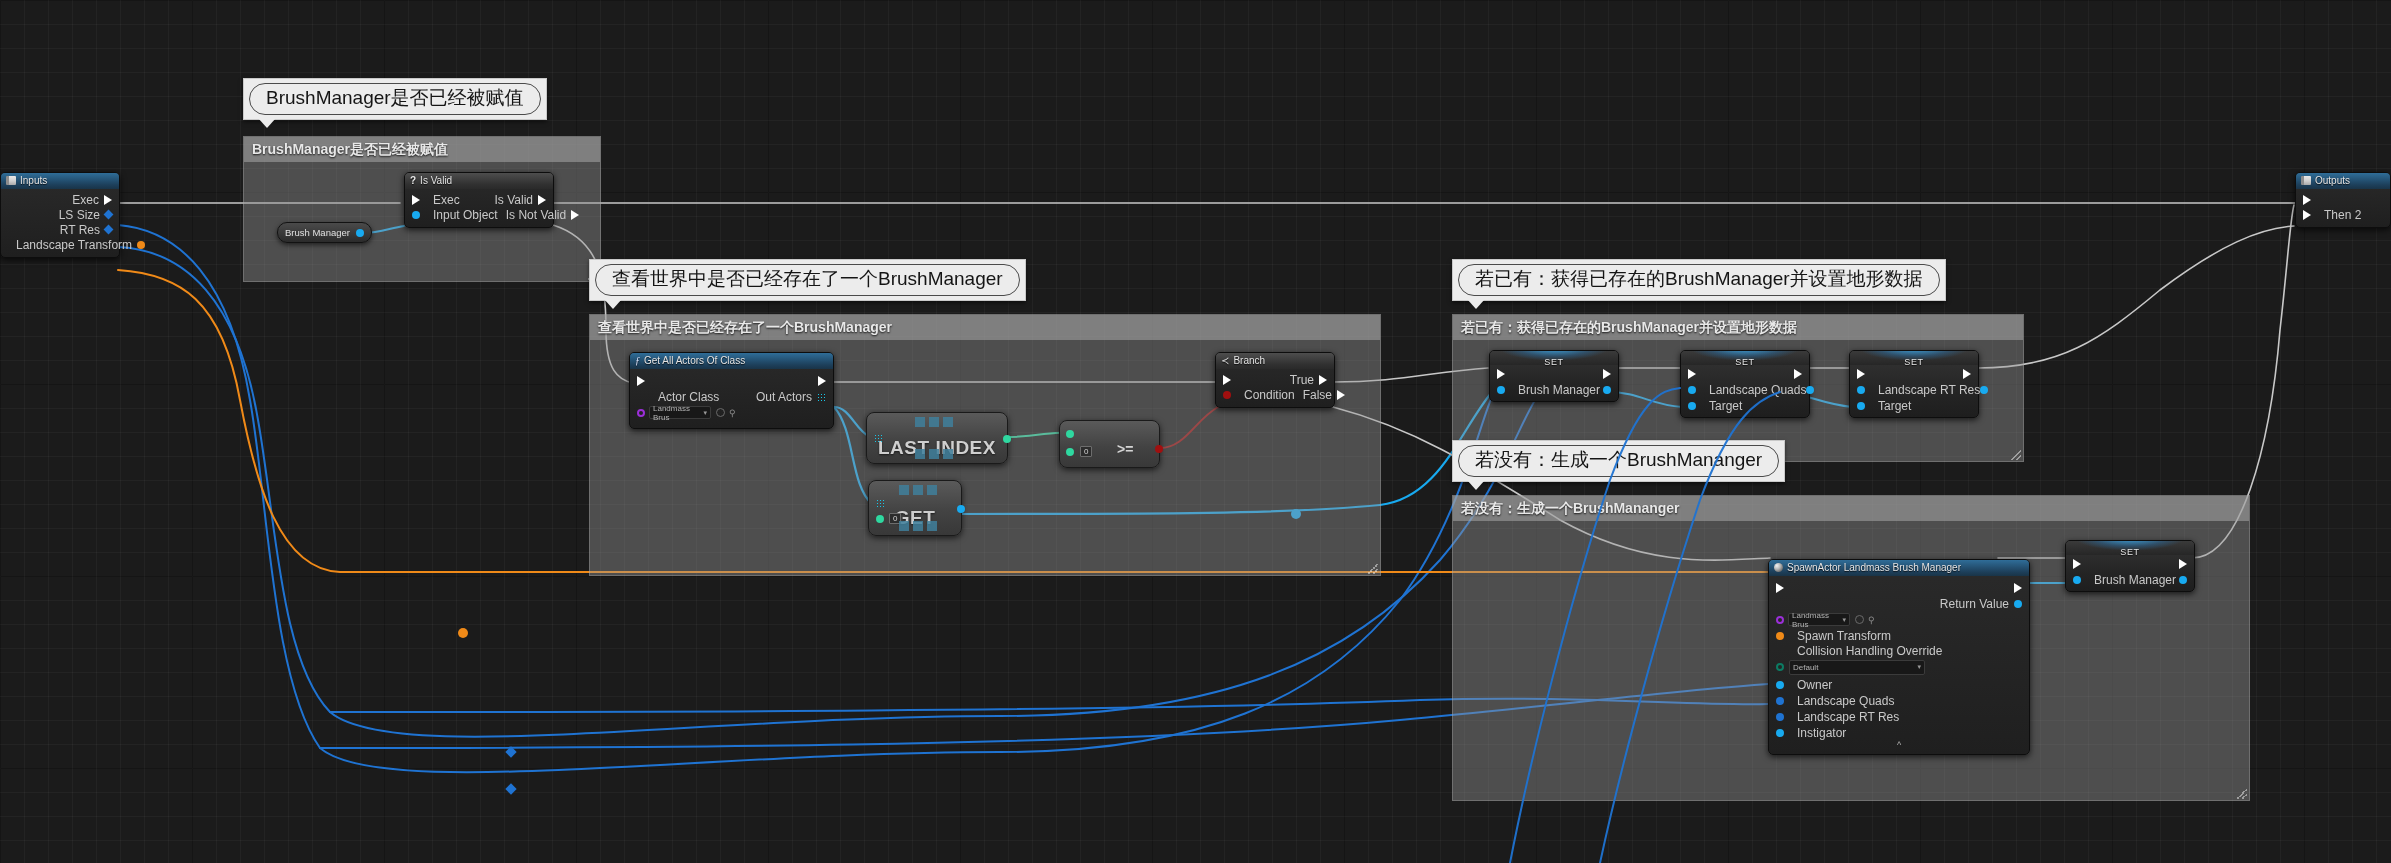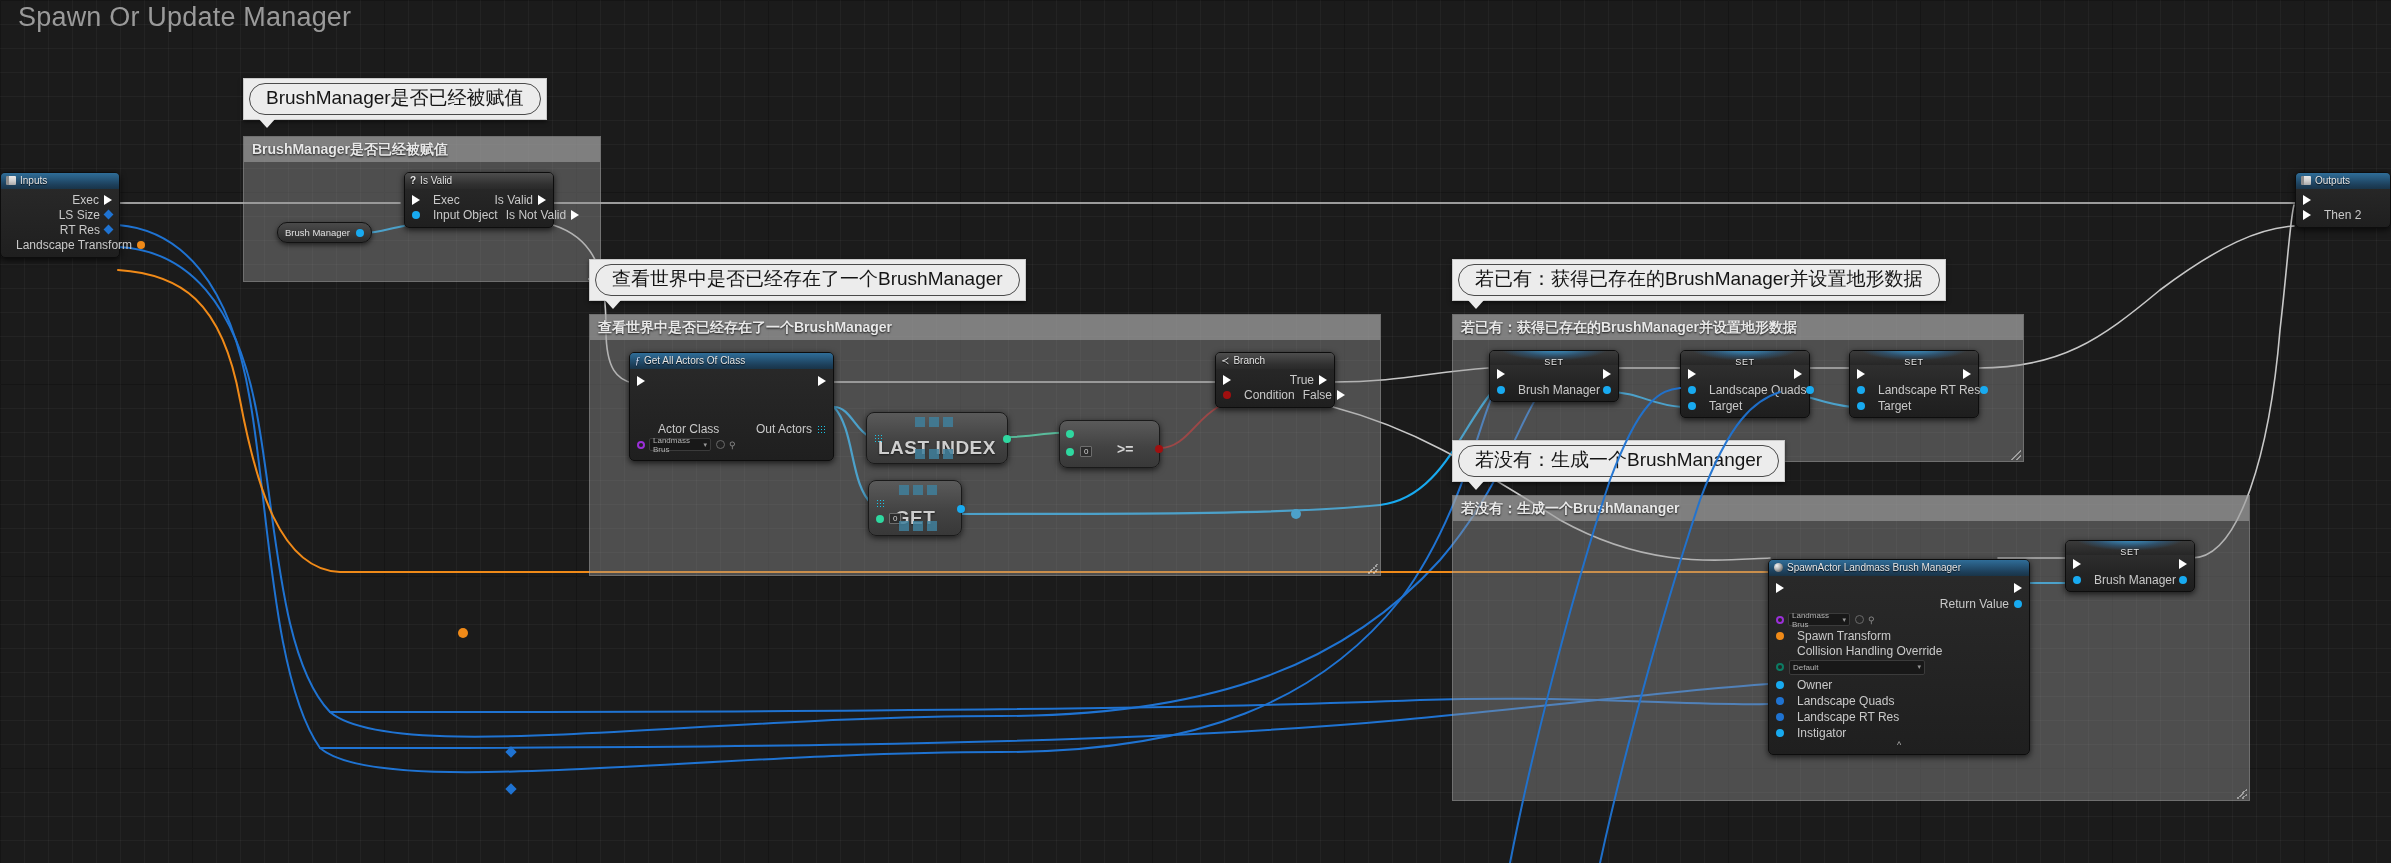--- a/index.html
+++ b/index.html
@@ -216,21 +216,20 @@
       background: radial-gradient(circle at 32% 30%, #f2f2f2 0%, #b9b9b9 38%, #6d6d6d 75%, #444 100%); }
   .io-icon { width:10px; height:9px; border-radius:1px;
       background: linear-gradient(180deg,#e9e9e9 0%, #cfcfcf 55%, #a9a9a9 100%);
       border-left: 3px solid #8d8d8d; }
 </style>
 </head>
 <body>
 
 <div id="canvas">
 
-  <div id="graph-title">Spawn Or Update Manager</div>
 
   <div class="comment" style="left:243px; top:136px; width:358px; height:146px;">
     <div class="ctitle">BrushManager是否已经被赋值</div>
     <div class="resize-grip"></div>
   </div>
 
   <div class="comment" style="left:589px; top:314px; width:792px; height:262px;">
     <div class="ctitle">查看世界中是否已经存在了一个BrushManager</div>
     <div class="resize-grip"></div>
   </div>
@@ -400,21 +399,21 @@
     </div>
     <div class="nbody" style="padding-bottom:7px;">
       <div class="prow" style="height:18px;">
         <div class="lt">
             <span class="pin-exec"></span>
           </div>
         <div class="rt">
             <span class="pin-exec"></span>
           </div>
       </div>
-      <div class="prow" style="height:14px;margin-top:32px;">
+      <div class="prow" style="height:14px;">
         <div class="lt" style="padding-left:13px;">
           <span class="plabel">Actor Class</span>
         </div>
         <div class="rt">
           <span class="plabel">Out Actors</span>
           <span class="pin-array"></span>
         </div>
       </div>
       <div class="prow" style="height:17px; justify-content:flex-start;">
         <span class="pin-ring c-class"></span>

